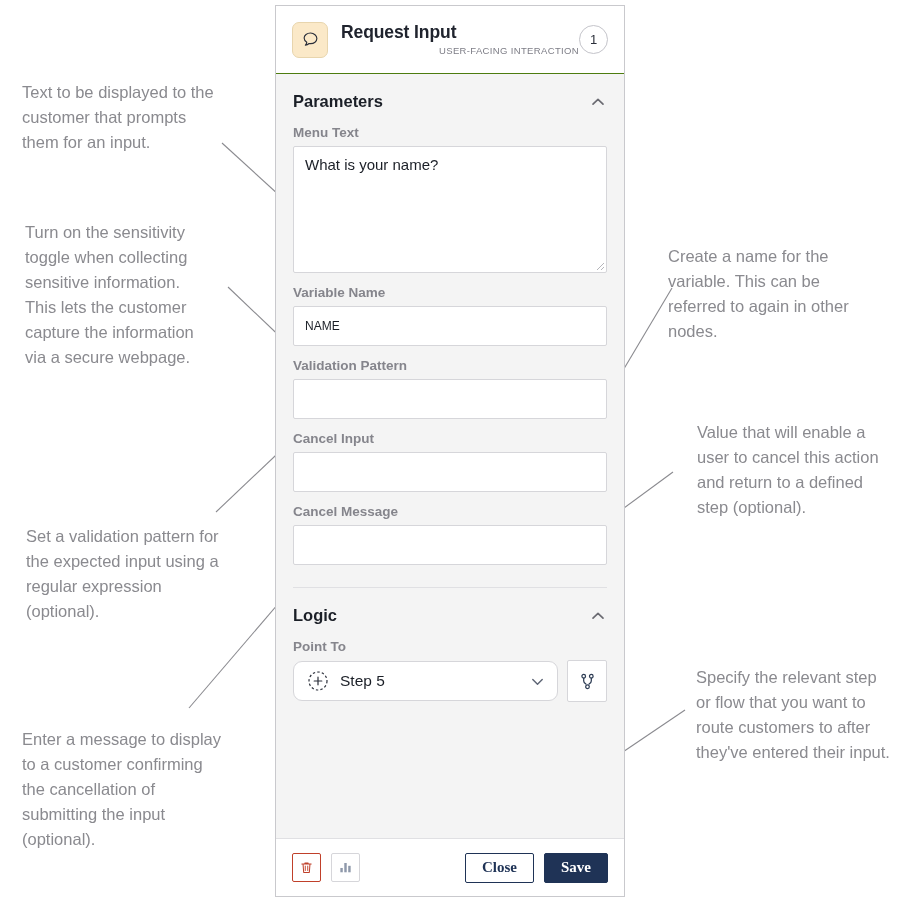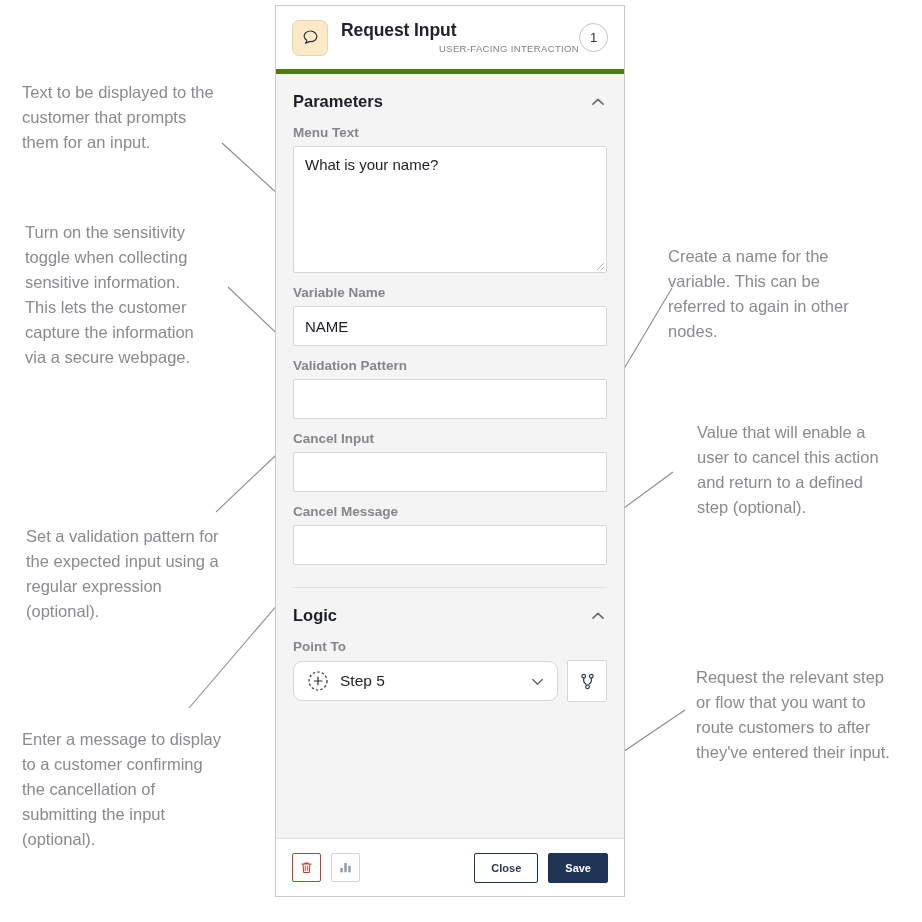--- a/index.html
+++ b/index.html
@@ -45,21 +45,21 @@
     background: #f4f4f4;
     border: 1px solid #c9c9cd;
     box-sizing: border-box;
     display: flex;
     flex-direction: column;
   }
 
   
   .panel-header {
     background: #ffffff;
-    border-bottom: 5px solid #4d7c0f;
+    border-bottom: 1px solid #4d7c0f;
     padding: 13px 16px 13px 16px;
     display: flex;
     align-items: center;
     box-sizing: border-box;
     height: 68px;
     flex: 0 0 auto;
   }
   .node-icon {
     width: 34px;
     height: 34px;
@@ -142,21 +142,21 @@
     line-height: 16px;
   }
   .text-input {
     width: 100%;
     height: 40px;
     background: #ffffff;
     border: 1px solid #d6d6da;
     border-radius: 2px;
     box-sizing: border-box;
     padding: 0 11px;
-    font-size: 15px;
+    font-size: 12px;
     color: #1b1f27;
     font-family: "Liberation Sans", sans-serif;
     outline: none;
   }
   .text-area {
     width: 100%;
     height: 127px;
     background: #ffffff;
     border: 1px solid #d6d6da;
     border-radius: 2px;
@@ -267,28 +267,28 @@
     align-items: center;
     justify-content: center;
     box-sizing: border-box;
   }
   .icon-btn.danger { border: 1px solid #c0402a; }
   .icon-btn.neutral { border: 1px solid #d6d6da; }
   .footer-spacer { flex: 1 1 auto; }
   .btn {
     height: 30px;
     border-radius: 2px;
-    font-size: 11px;
+    font-size: 15px;
     font-weight: bold;
     display: flex;
     align-items: center;
     justify-content: center;
     padding: 0 16px;
     box-sizing: border-box;
-    font-family: Liberation Sans, sans-serif;
+    font-family: Liberation Serif, serif;
   }
   .btn-secondary {
     background: #ffffff;
     border: 1px solid #1f3356;
     color: #1f3356;
   }
   .btn-primary {
     background: #1f3356;
     border: 1px solid #1f3356;
     color: #ffffff;
@@ -332,21 +332,21 @@
 <div class="annotation" style="left:668px; top:244px; width:215px;">Create a name for the
 variable. This can be
 referred to again in other
 nodes.</div>
 
 <div class="annotation" style="left:697px; top:420px; width:210px;">Value that will enable a
 user to cancel this action
 and return to a defined
 step (optional).</div>
 
-<div class="annotation" style="left:696px; top:665px; width:215px;">Request the relevant step
+<div class="annotation" style="left:696px; top:665px; width:215px;">Specify the relevant step
 or flow that you want to
 route customers to after
 they've entered their input.</div>
 
 <div id="node-panel">
 
   <div class="panel-header">
     <div class="node-icon">
       <svg width="19" height="19" viewBox="0 0 20 20">
         <path d="M10 3.2c-3.7 0-6.7 2.3-6.7 5.3 0 1.8 1.1 3.4 2.8 4.4 -.1 1.1-.6 2.2-1.5 3 1.6-.2 3-.9 3.9-1.7 .5.1 1 .15 1.5.15 3.7 0 6.7-2.3 6.7-5.3S13.7 3.2 10 3.2z" fill="none" stroke="#2b2f3a" stroke-width="1.2" stroke-linejoin="round"></path>

